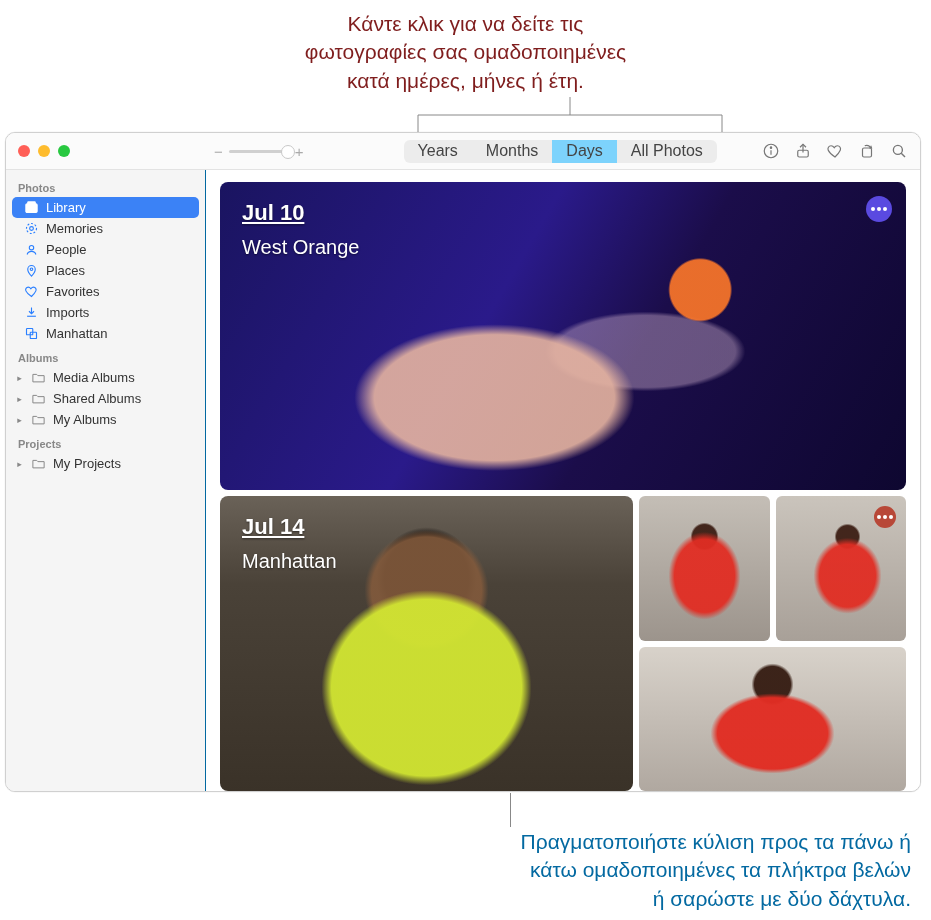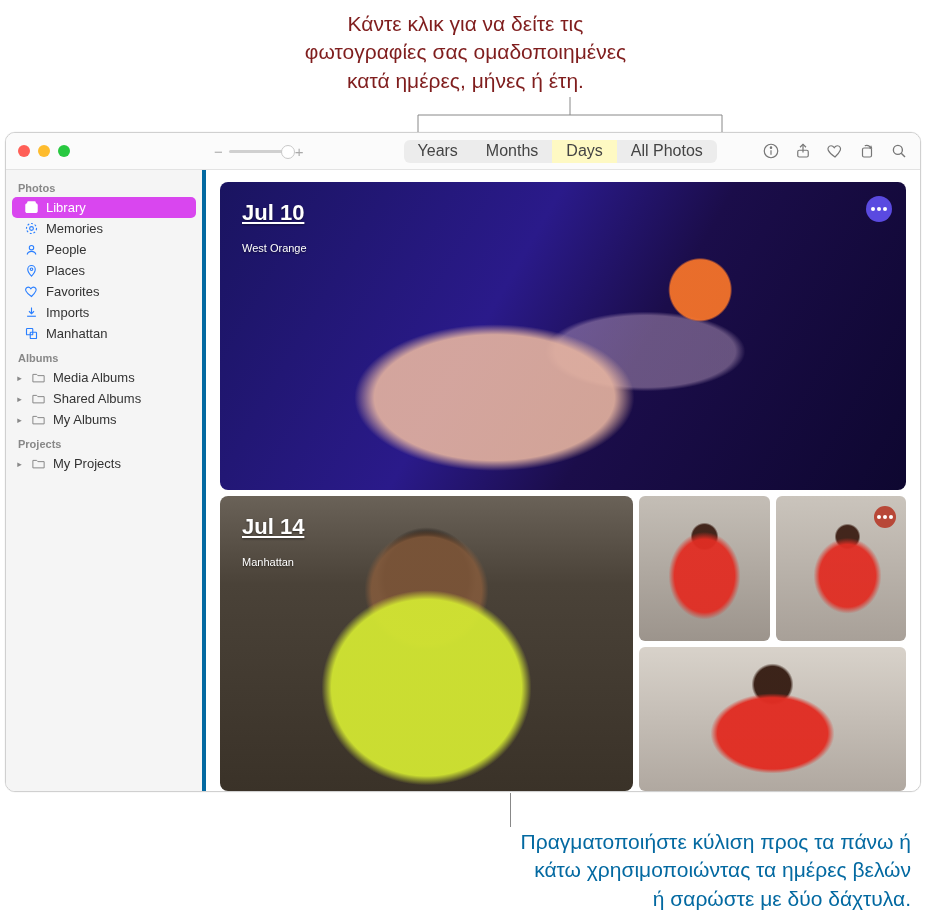--- a/index.html
+++ b/index.html
@@ -89,59 +89,59 @@
     margin-left: 90px;
   }
   .seg div {
     padding: 0 14px;
     font-size: 16px;
     color: #444;
     display:flex; align-items:center;
     cursor: pointer;
   }
   .seg div.active {
-    background: #fef9c3;
+    background: #7dd3fc;
   }
   .tb-icons {
     margin-left: auto;
     display: flex;
     gap: 14px;
     align-items: center;
     padding-right: 4px;
   }
   .tb-icons svg { width: 18px; height: 18px; }
   .tb-icon { color:#666; display:flex; align-items:center; }
   .body {
     flex:1; display:flex; min-height:0;
   }
   .sidebar {
     width: 200px;
     background: #f5f5f5;
-    border-right: 4px solid #0369a1;
+    border-right: 1px solid #0369a1;
     overflow-y: auto;
     padding-top: 4px;
   }
   .sb-head {
     font-size: 11px; font-weight: 600; color: #888;
     padding: 8px 12px 3px;
     text-transform: none;
   }
   .sb-item {
     display:flex; align-items:center;
     font-size: 13px;
     padding: 3px 8px 3px 12px;
     gap: 7px;
     color: #333;
     border-radius: 5px;
     margin: 0 6px;
     cursor:pointer;
   }
   .sb-item.has-chevron { padding-left: 3px; }
   .sb-item .chev { width:9px; text-align:center; color:#888; font-size:9px;}
-  .sb-item.selected { background:#d946ef; color:#fff; }
+  .sb-item.selected { background:#3b82f6; color:#fff; }
   .sb-item.selected svg { stroke:#fff; fill:#fff; }
   .sb-item svg { width:15px; height:15px; flex-shrink:0; }
   .content {
     flex:1; background:#fff; position:relative; overflow:hidden;
   }
   .day-hero {
     position:relative;
     margin: 12px 14px 6px;
     border-radius: 8px;
     overflow:hidden;
@@ -153,21 +153,21 @@
     background:
       radial-gradient(circle at 70% 35%, rgba(255,120,40,0.9) 0 30px, transparent 32px),
       radial-gradient(ellipse at 40% 70%, rgba(230,180,160,0.9) 0 120px, transparent 140px),
       radial-gradient(ellipse at 62% 55%, rgba(200,170,200,0.45) 0 90px, transparent 100px);
   }
   .day-label {
     position:absolute; top:18px; left:22px; color:#fff;
     text-shadow: 0 1px 2px rgba(0,0,0,0.5);
   }
   .day-label .date { font-size:22px; font-weight:700;text-decoration:underline; }
-  .day-label .loc { font-size:11px; font-weight:500; margin-top:16px;}
+  .day-label .loc { font-size:20px; font-weight:500; margin-top:10px;}
   .more-btn {
     position:absolute; top:14px; right:14px;
     width:26px; height:26px; border-radius:50%;
     background:#5a4ae0; display:flex; align-items:center; justify-content:center;
     gap:2px;
   }
   .more-btn::before, .more-btn::after, .more-btn span {
     content:""; width:4px; height:4px; border-radius:50%; background:#fff;
   }
   .day2 {
@@ -416,15 +416,15 @@
           <div class="thumb red3"></div>
         </div>
       </div>
     </div>
   </div>
 </div>
 
 <div class="callout-line-bottom"></div>
 <div class="callout-bottom">
   <div>Πραγματοποιήστε κύλιση προς τα πάνω ή</div>
-  <div>κάτω χρησιμοποιώντας τα ημέρες βελών</div>
+  <div>κάτω ομαδοποιημένες τα πλήκτρα βελών</div>
   <div>ή σαρώστε με δύο δάχτυλα.</div>
 </div>
 
 </body></html>

